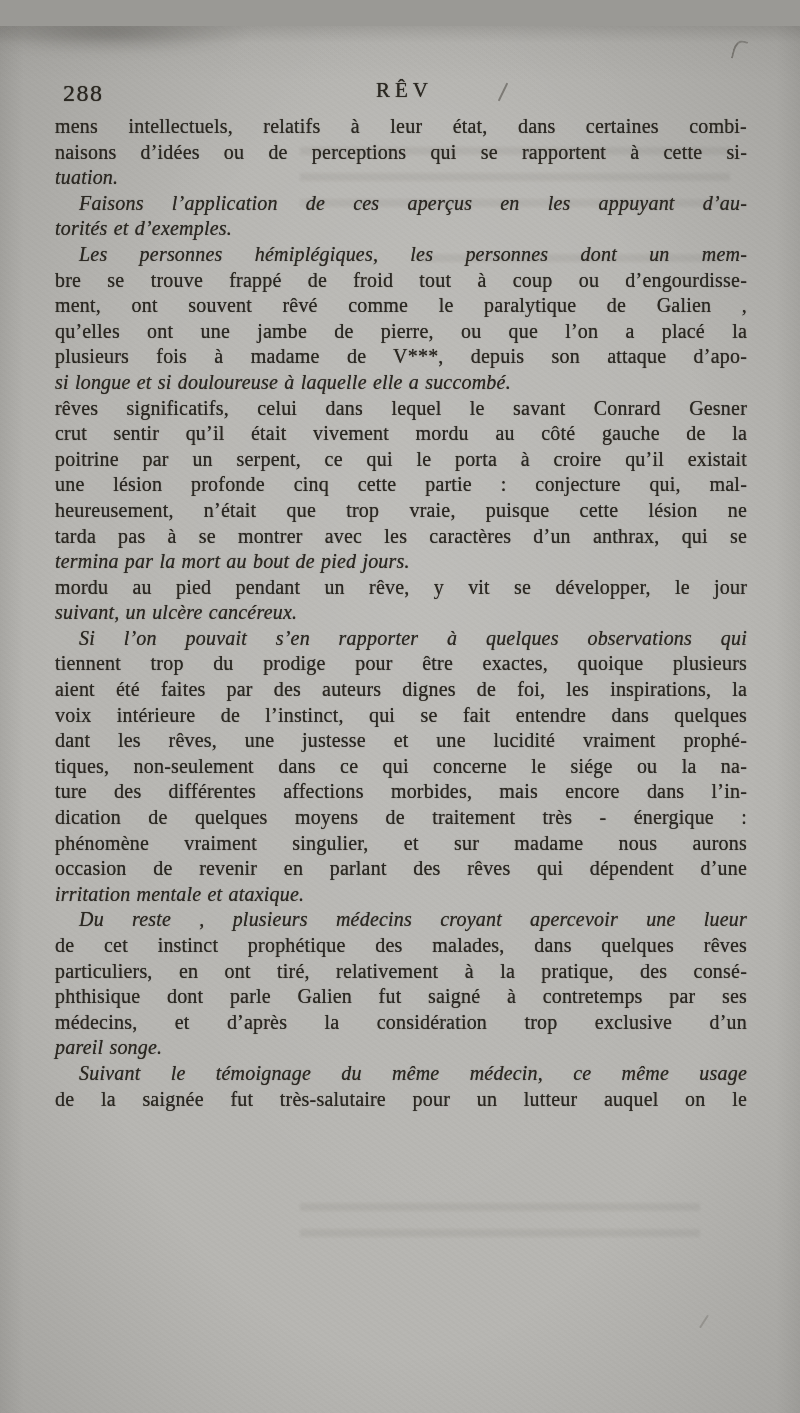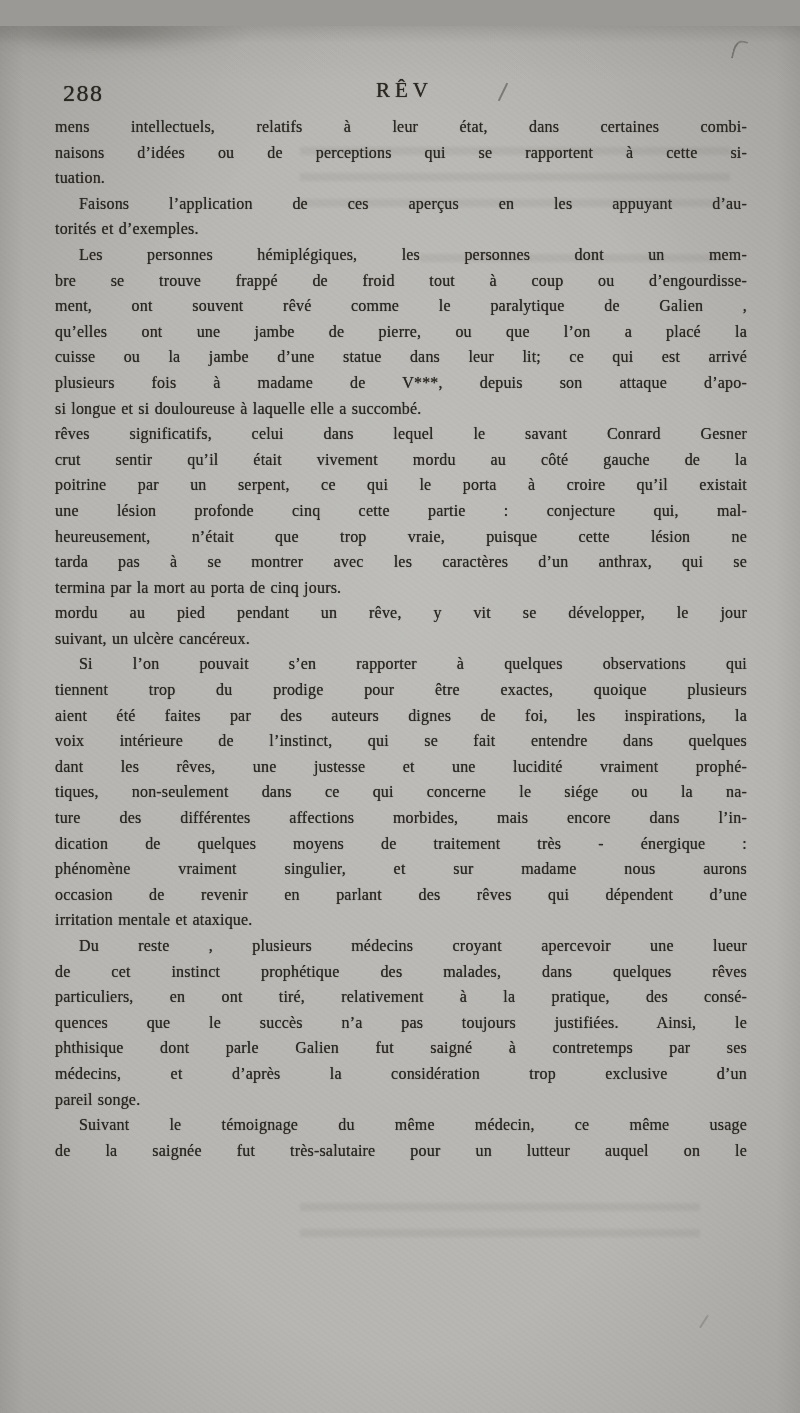--- a/index.html
+++ b/index.html
@@ -62,32 +62,32 @@
   }
 
   .textblock {
     position: absolute;
     top: 88px;
     left: 55px;
     width: 692px;
   }
   .textline {
     height: 25.6px;
-    font-size: 16px;
+    font-size: 20px;
     line-height: 25.6px;
     letter-spacing: 0.2px;
     word-spacing: 1px;
     text-align: justify;
     text-align-last: justify;
     white-space: nowrap;
     text-shadow: 0 0 0.8px rgba(43,40,34,0.85);
   }
   .textline { white-space: normal; }
-  .textline.para-end { text-align-last: left; }
-  .textline.indent { text-indent: 24px; }
+  .textline.para-end { text-align-last: left; font-style: italic; }
+  .textline.indent { text-indent: 24px; font-style: italic; }
 
   
   .artifact { position: absolute; pointer-events: none; }
   .art-slash-top {
     top: 56px; left: 502px;
     width: 2px; height: 20px;
     background: #4c4943;
     opacity: 0.55;
     transform: rotate(26deg);
     border-radius: 2px;
@@ -139,47 +139,45 @@
   <main class="textblock">
       <div class="textline">mens intellectuels, relatifs à leur état, dans certaines combi-</div>
       <div class="textline">naisons d’idées ou de perceptions qui se rapportent à cette si-</div>
       <div class="textline para-end">tuation.</div>
       <div class="textline indent">Faisons l’application de ces aperçus en les appuyant d’au-</div>
       <div class="textline para-end">torités et d’exemples.</div>
       <div class="textline indent">Les personnes hémiplégiques, les personnes dont un mem-</div>
       <div class="textline">bre se trouve frappé de froid tout à coup ou d’engourdisse-</div>
       <div class="textline">ment, ont souvent rêvé comme le paralytique de Galien ,</div>
       <div class="textline">qu’elles ont une jambe de pierre, ou que l’on a placé la</div>
-      <div class="textline">cuisse ou la jambe d’une statue dans leur lit; ce qui est arrivé</div>
       <div class="textline">plusieurs fois à madame de V***, depuis son attaque d’apo-</div>
       <div class="textline para-end">si longue et si douloureuse à laquelle elle a succombé.</div>
       <div class="textline">rêves significatifs, celui dans lequel le savant Conrard Gesner</div>
       <div class="textline">crut sentir qu’il était vivement mordu au côté gauche de la</div>
       <div class="textline">poitrine par un serpent, ce qui le porta à croire qu’il existait</div>
       <div class="textline">une lésion profonde cinq cette partie : conjecture qui, mal-</div>
       <div class="textline">heureusement, n’était que trop vraie, puisque cette lésion ne</div>
       <div class="textline">tarda pas à se montrer avec les caractères d’un anthrax, qui se</div>
-      <div class="textline para-end">termina par la mort au porta de cinq jours.</div>
+      <div class="textline para-end">termina par la mort au bout de pied jours.</div>
       <div class="textline">mordu au pied pendant un rêve, y vit se développer, le jour</div>
       <div class="textline para-end">suivant, un ulcère cancéreux.</div>
       <div class="textline indent">Si l’on pouvait s’en rapporter à quelques observations qui</div>
       <div class="textline">tiennent trop du prodige pour être exactes, quoique plusieurs</div>
       <div class="textline">aient été faites par des auteurs dignes de foi, les inspirations, la</div>
       <div class="textline">voix intérieure de l’instinct, qui se fait entendre dans quelques</div>
       <div class="textline">dant les rêves, une justesse et une lucidité vraiment prophé-</div>
       <div class="textline">tiques, non-seulement dans ce qui concerne le siége ou la na-</div>
       <div class="textline">ture des différentes affections morbides, mais encore dans l’in-</div>
       <div class="textline">dication de quelques moyens de traitement très - énergique :</div>
       <div class="textline">phénomène vraiment singulier, et sur madame nous aurons</div>
       <div class="textline">occasion de revenir en parlant des rêves qui dépendent d’une</div>
       <div class="textline para-end">irritation mentale et ataxique.</div>
       <div class="textline indent">Du reste , plusieurs médecins croyant apercevoir une lueur</div>
       <div class="textline">de cet instinct prophétique des malades, dans quelques rêves</div>
       <div class="textline">particuliers, en ont tiré, relativement à la pratique, des consé-</div>
-      <div class="textline">quences que le succès n’a pas toujours justifiées. Ainsi, le</div>
       <div class="textline">phthisique dont parle Galien fut saigné à contretemps par ses</div>
       <div class="textline">médecins, et d’après la considération trop exclusive d’un</div>
       <div class="textline para-end">pareil songe.</div>
       <div class="textline indent">Suivant le témoignage du même médecin, ce même usage</div>
       <div class="textline">de la saignée fut très-salutaire pour un lutteur auquel on le</div>
     </main>
 
   <div class="artifact art-slash-top"></div>
   <div class="artifact art-curl-topright"></div>
   <div class="artifact art-fiber-bottom"></div>

